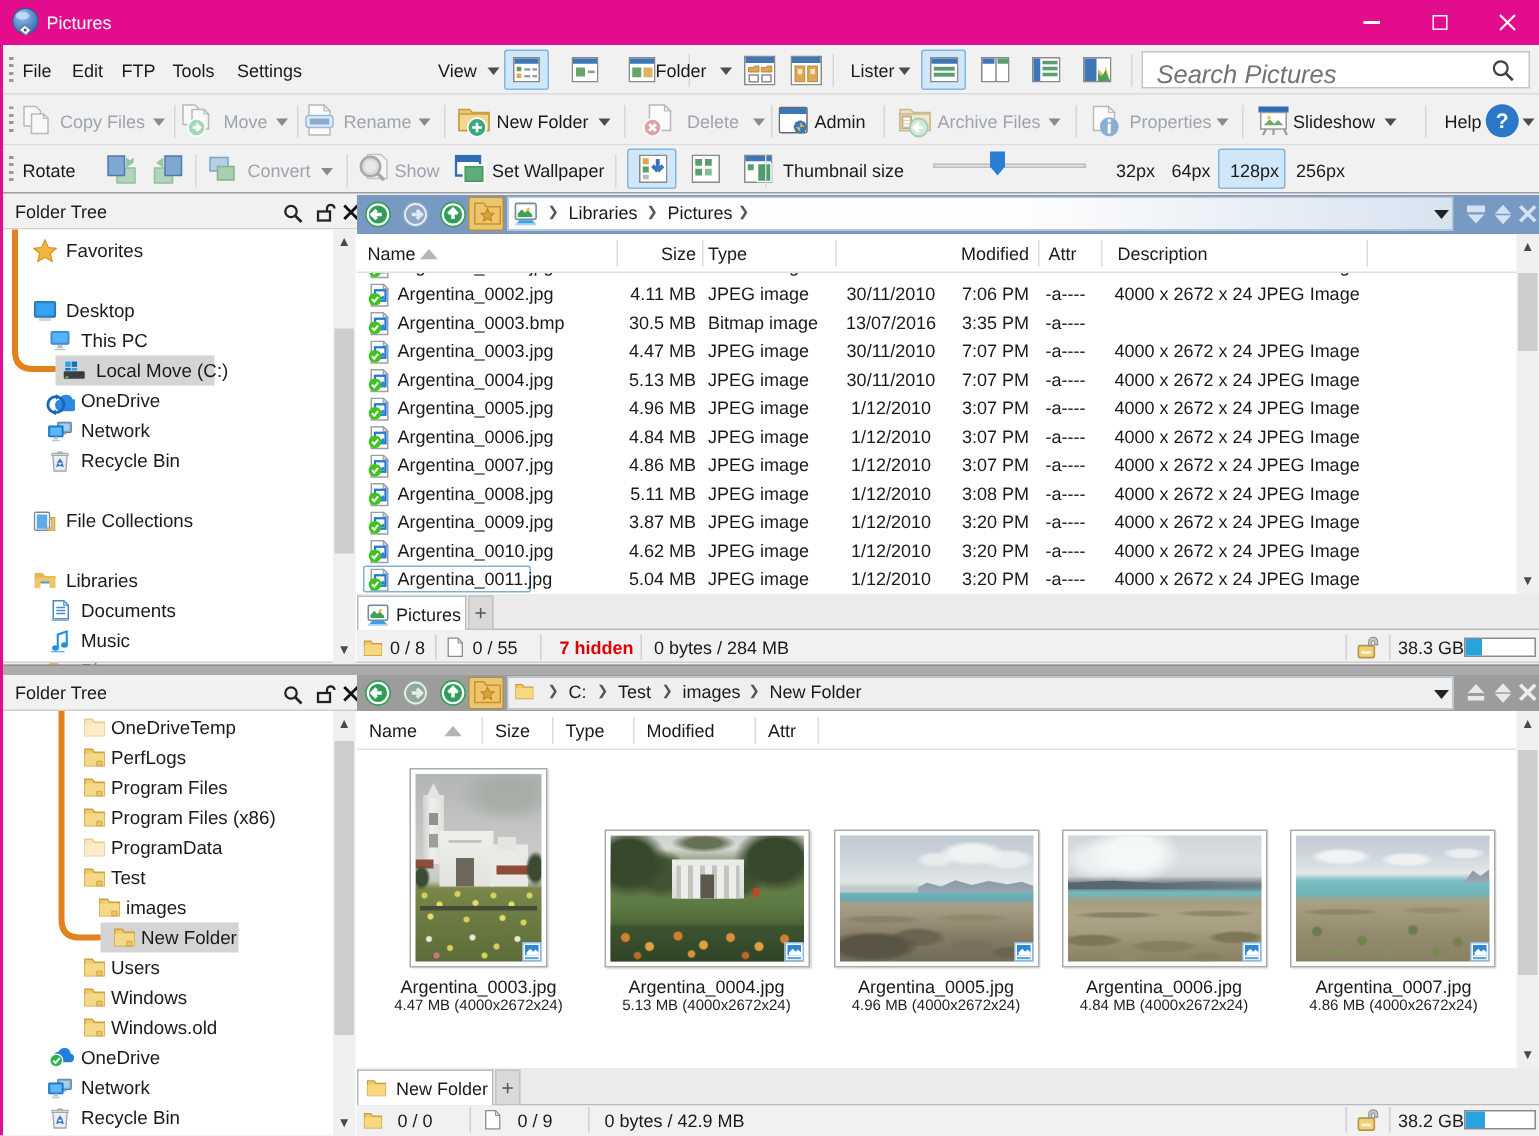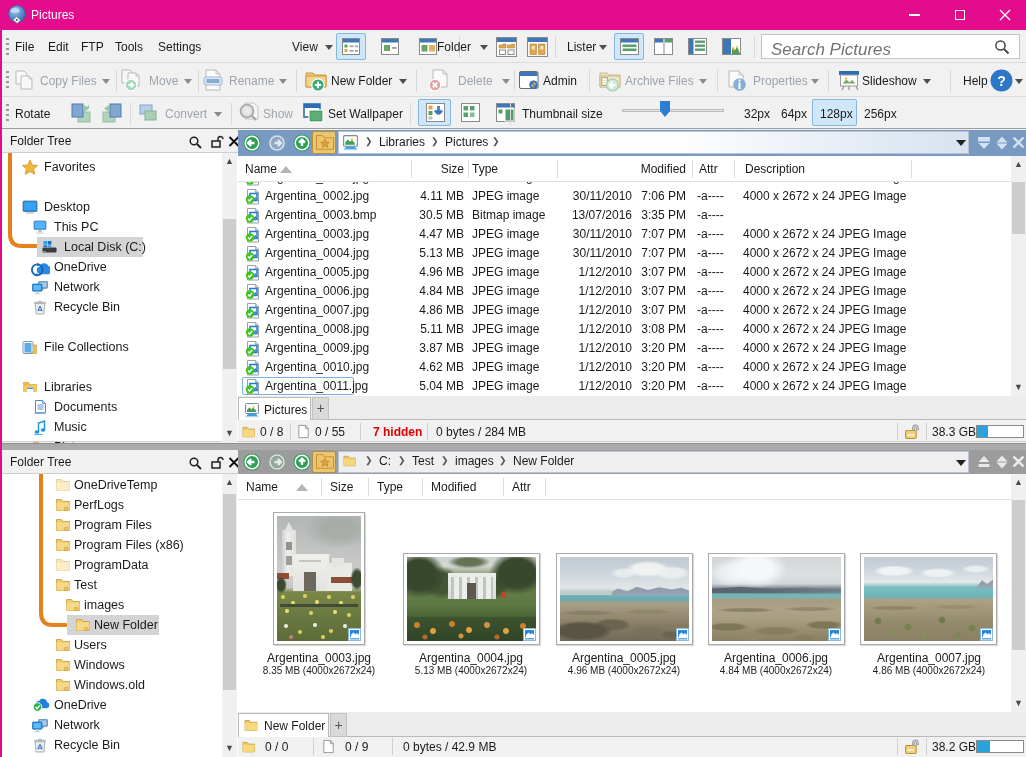--- a/index.html
+++ b/index.html
@@ -34,21 +34,21 @@
 .sb{position:absolute;width:15px;background:#f0f0f0}
 .sbthumb{position:absolute;left:1px;width:13px;background:#cdcdcd}
 .sbarr{position:absolute;left:0;width:15px;height:17px;color:#4a4a4a;font-size:9px;text-align:center;line-height:17px}
 
 #files1{position:absolute;left:238px;top:156px;width:788px;height:240px;background:#fff;overflow:hidden}
 #colhead1{position:absolute;left:0;top:0;width:773px;height:26px;background:#fff;border-bottom:1px solid #e0e0e0}
 .chsep{position:absolute;top:4px;height:18px;width:1px;background:#dcdcdc}
 .frow{position:absolute;left:0;width:684px;height:19px;line-height:19px;font-size:12px;white-space:nowrap}
 .fc{position:absolute;top:0}
 .ficon{position:absolute;left:7px;top:2px;width:15px;height:15px}
-.c1{left:27px}.c2{left:160px;width:66px;text-align:right}.c3{left:234px}.c4{left:318px;width:76px;text-align:right}.c5{left:396px;width:52px;text-align:right}.c6{left:459px}.c7{left:505px}
+.c1{left:27px}.c2{left:160px;width:66px;text-align:right}.c3{left:234px}.c4{left:318px;width:76px;text-align:center}.c5{left:396px;width:52px;text-align:right}.c6{left:459px}.c7{left:505px}
 
 #tabbar1{position:absolute;left:238px;top:396px;width:788px;height:24px;background:#ececec;border-bottom:1px solid #b9b9b9}
 #status1{position:absolute;left:238px;top:421px;width:788px;height:21px;background:#f1f1f1;border-bottom:1px solid #cfcfcf}
 #splitter{position:absolute;left:2px;top:443px;width:1024px;height:7px;background:#ababab;border-top:1px solid #909090}
 #files2{position:absolute;left:238px;top:474px;width:788px;height:238px;background:#fff;overflow:hidden}
 #tabbar2{position:absolute;left:238px;top:712px;width:788px;height:25px;background:#ececec;border-bottom:1px solid #b9b9b9}
 #status2{position:absolute;left:238px;top:737px;width:788px;height:20px;background:#f1f1f1}
 .tab{position:absolute;top:1px;background:#fff;border:1px solid #b9b9b9;border-bottom:none;font-size:12px}
 .statxt{position:absolute;top:4px;font-size:12px}
 .ssep{position:absolute;top:2px;width:1px;height:17px;background:#d0d0d0}
@@ -475,21 +475,21 @@
       <use href="#i-star"></use>
     </svg>
   <div class="trow" style="left:42px;top:44px">Desktop</div>
     <svg class="ticon" style="left:20px;top:46px" viewBox="0 0 16 16">
       <use href="#i-desktop"></use>
     </svg>
   <div class="trow" style="left:52px;top:64px">This PC</div>
     <svg class="ticon" style="left:30px;top:66px" viewBox="0 0 16 16">
       <use href="#i-thispc"></use>
     </svg>
-  <div class="trow" style="left:62px;top:84px">Local Disk (C:)</div>
+  <div class="trow" style="left:62px;top:84px">Local Move (C:)</div>
     <svg class="ticon" style="left:40px;top:86px" viewBox="0 0 16 16">
       <use href="#i-disk"></use>
     </svg>
   <div class="trow" style="left:52px;top:104px">OneDrive</div>
     <svg class="ticon" style="left:28px;top:104px;width:20px;height:20px" viewBox="0 0 16 16">
       <use href="#i-od1"></use>
     </svg>
   <div class="trow" style="left:52px;top:124px">Network</div>
     <svg class="ticon" style="left:30px;top:126px" viewBox="0 0 16 16">
       <use href="#i-network"></use>
@@ -1006,21 +1006,21 @@
     </div>
     <div class="badge" style="right:3px;bottom:3px">
         <svg width="11" height="11" viewBox="0 0 11 11" style="position:absolute;left:0;top:0">
           <rect x="1" y="1" width="9" height="7" fill="#2a88dc"></rect>
           <path d="M2 6 l2.5-2.5 2 2 1.5-1.5 2 2 v2 h-8 z" fill="#fff"></path>
           <path d="M1 9 h9 v1.5 h-9 z" fill="#5aa8e8"></path>
         </svg>
       </div>
   </div>
   <div class="thumbcap" style="left:6px;top:177px;width:150px">Argentina_0003.jpg</div>
-  <div class="thumbcap2" style="left:6px;top:191px;width:150px">8.35 MB (4000x2672x24)</div>
+  <div class="thumbcap2" style="left:6px;top:191px;width:150px">4.47 MB (4000x2672x24)</div>
   <div class="thumbcap" style="left:158px;top:177px;width:150px">Argentina_0004.jpg</div>
   <div class="thumbcap2" style="left:158px;top:191px;width:150px">5.13 MB (4000x2672x24)</div>
   <div class="thumbcap" style="left:311px;top:177px;width:150px">Argentina_0005.jpg</div>
   <div class="thumbcap2" style="left:311px;top:191px;width:150px">4.96 MB (4000x2672x24)</div>
   <div class="thumbcap" style="left:463px;top:177px;width:150px">Argentina_0006.jpg</div>
   <div class="thumbcap2" style="left:463px;top:191px;width:150px">4.84 MB (4000x2672x24)</div>
   <div class="thumbcap" style="left:616px;top:177px;width:150px">Argentina_0007.jpg</div>
   <div class="thumbcap2" style="left:616px;top:191px;width:150px">4.86 MB (4000x2672x24)</div>
   <div class="sb" style="left:773px;top:0;height:238px">
     <div class="sbarr" style="top:0">▲</div>

